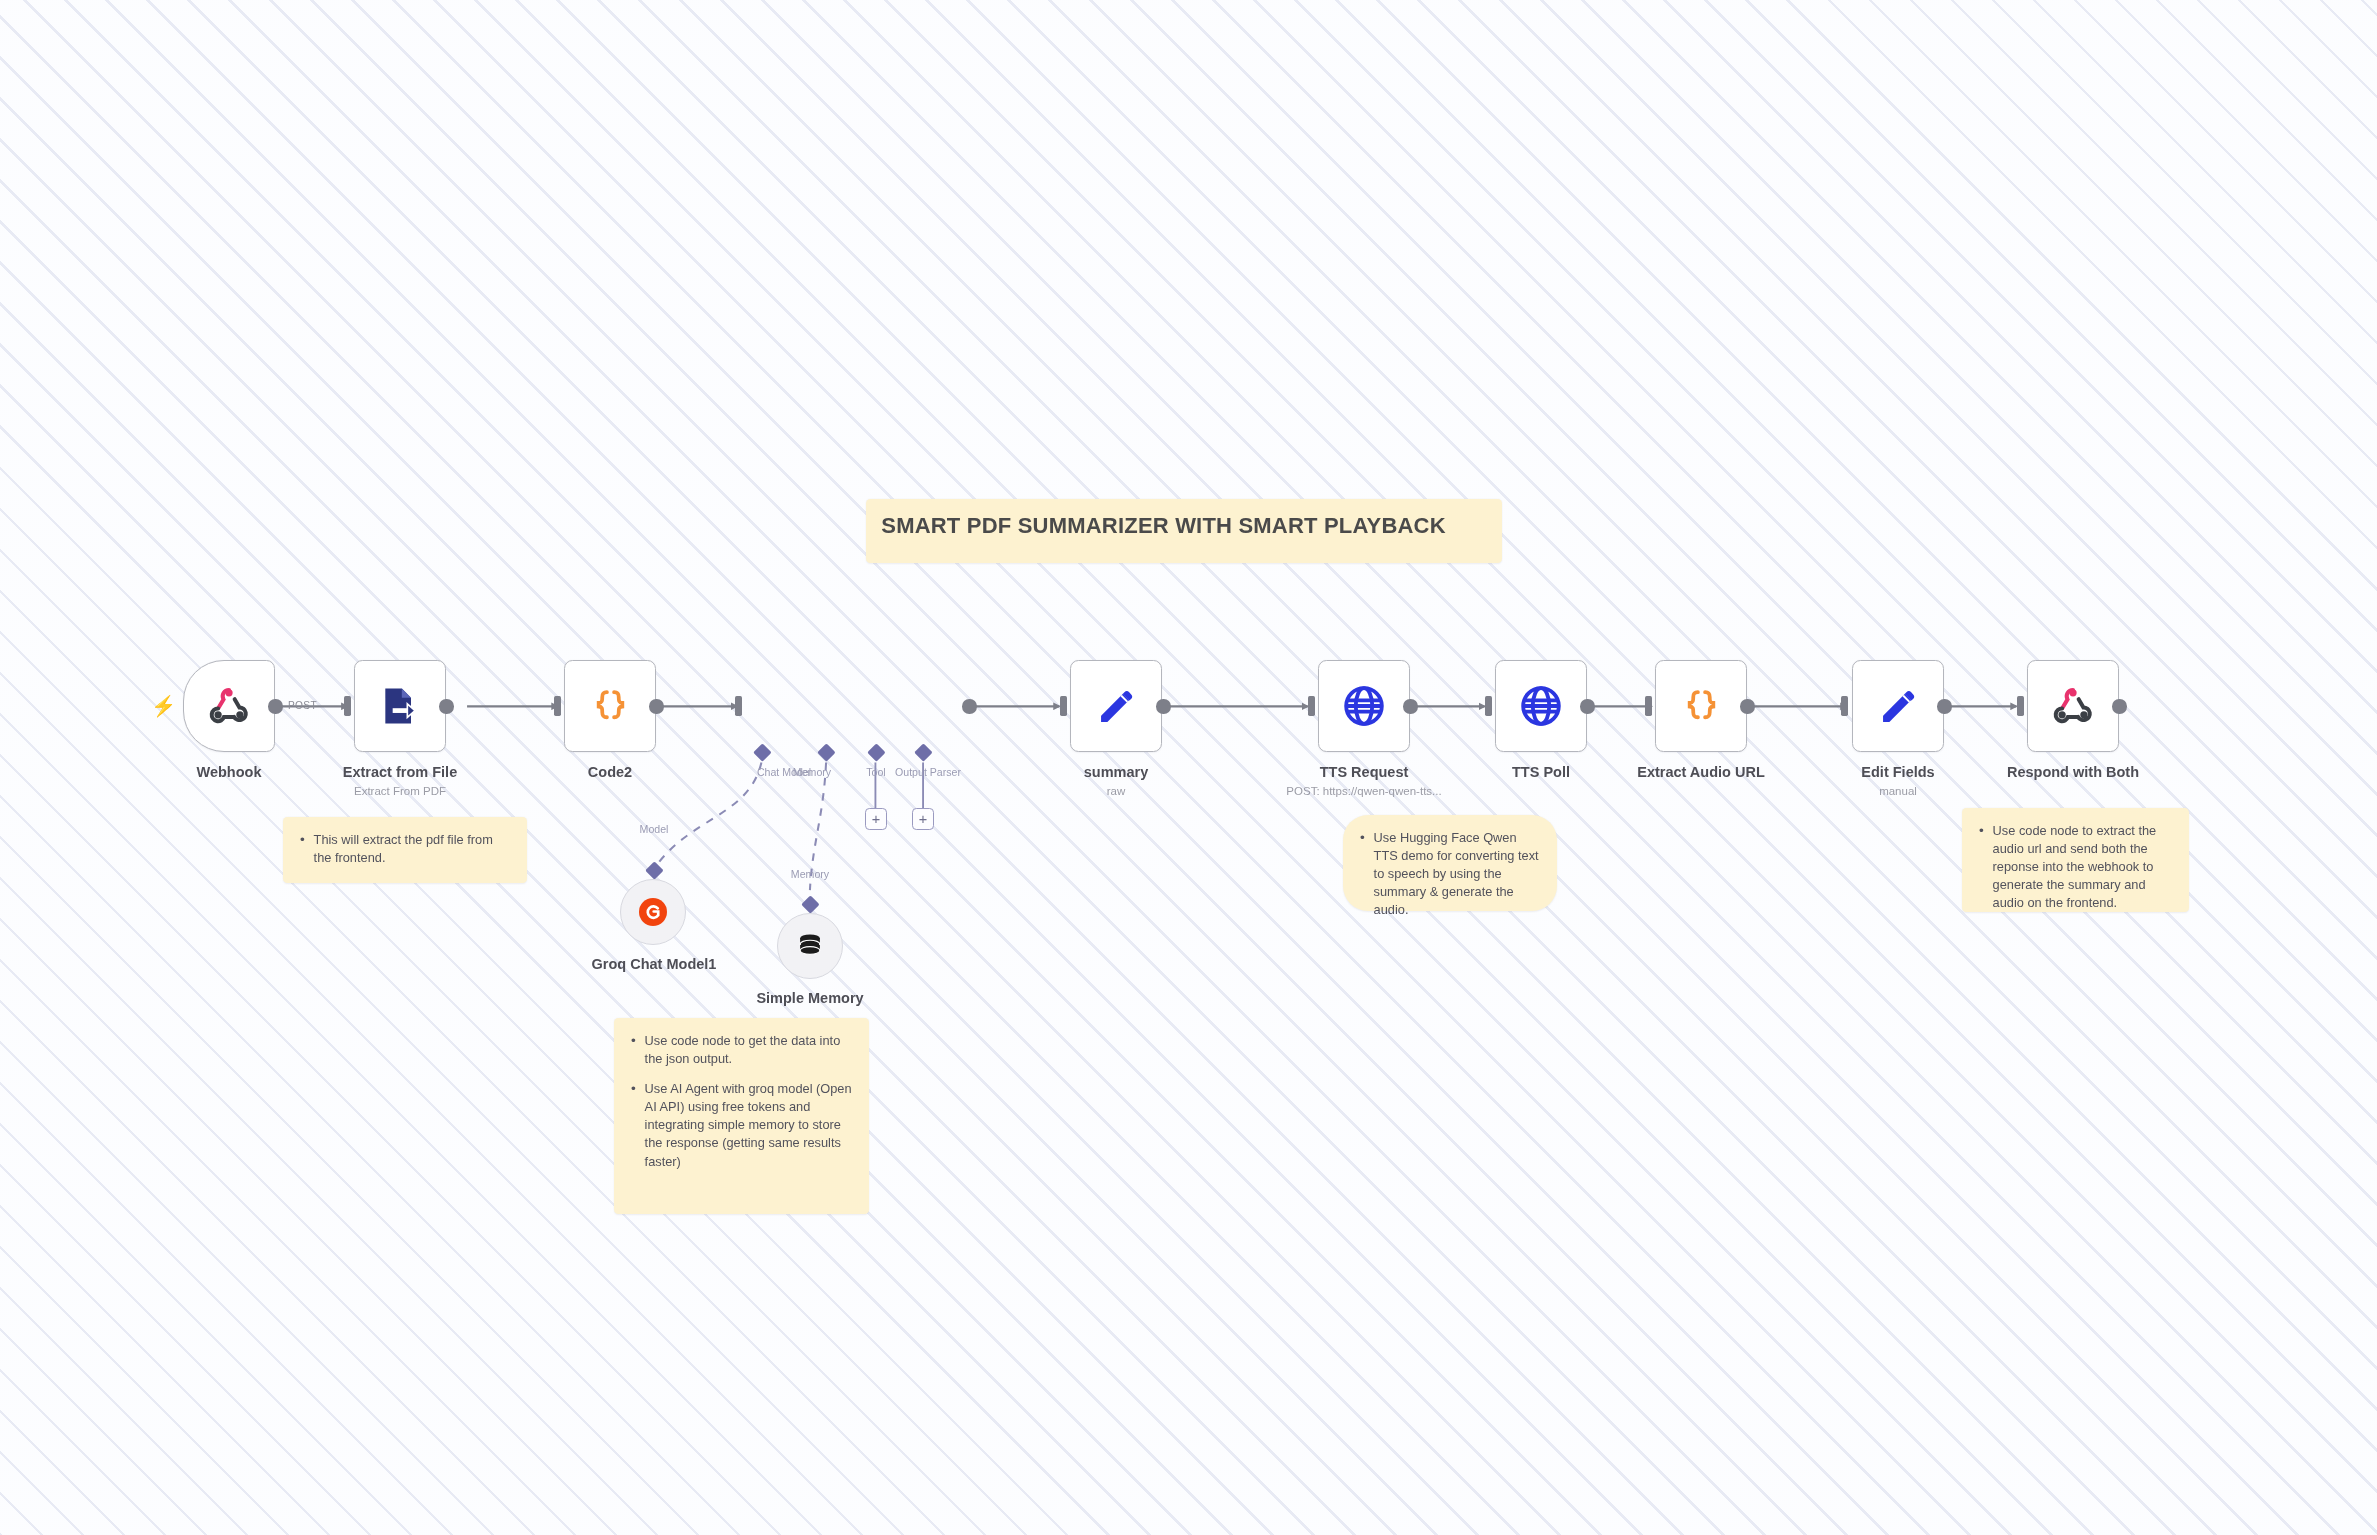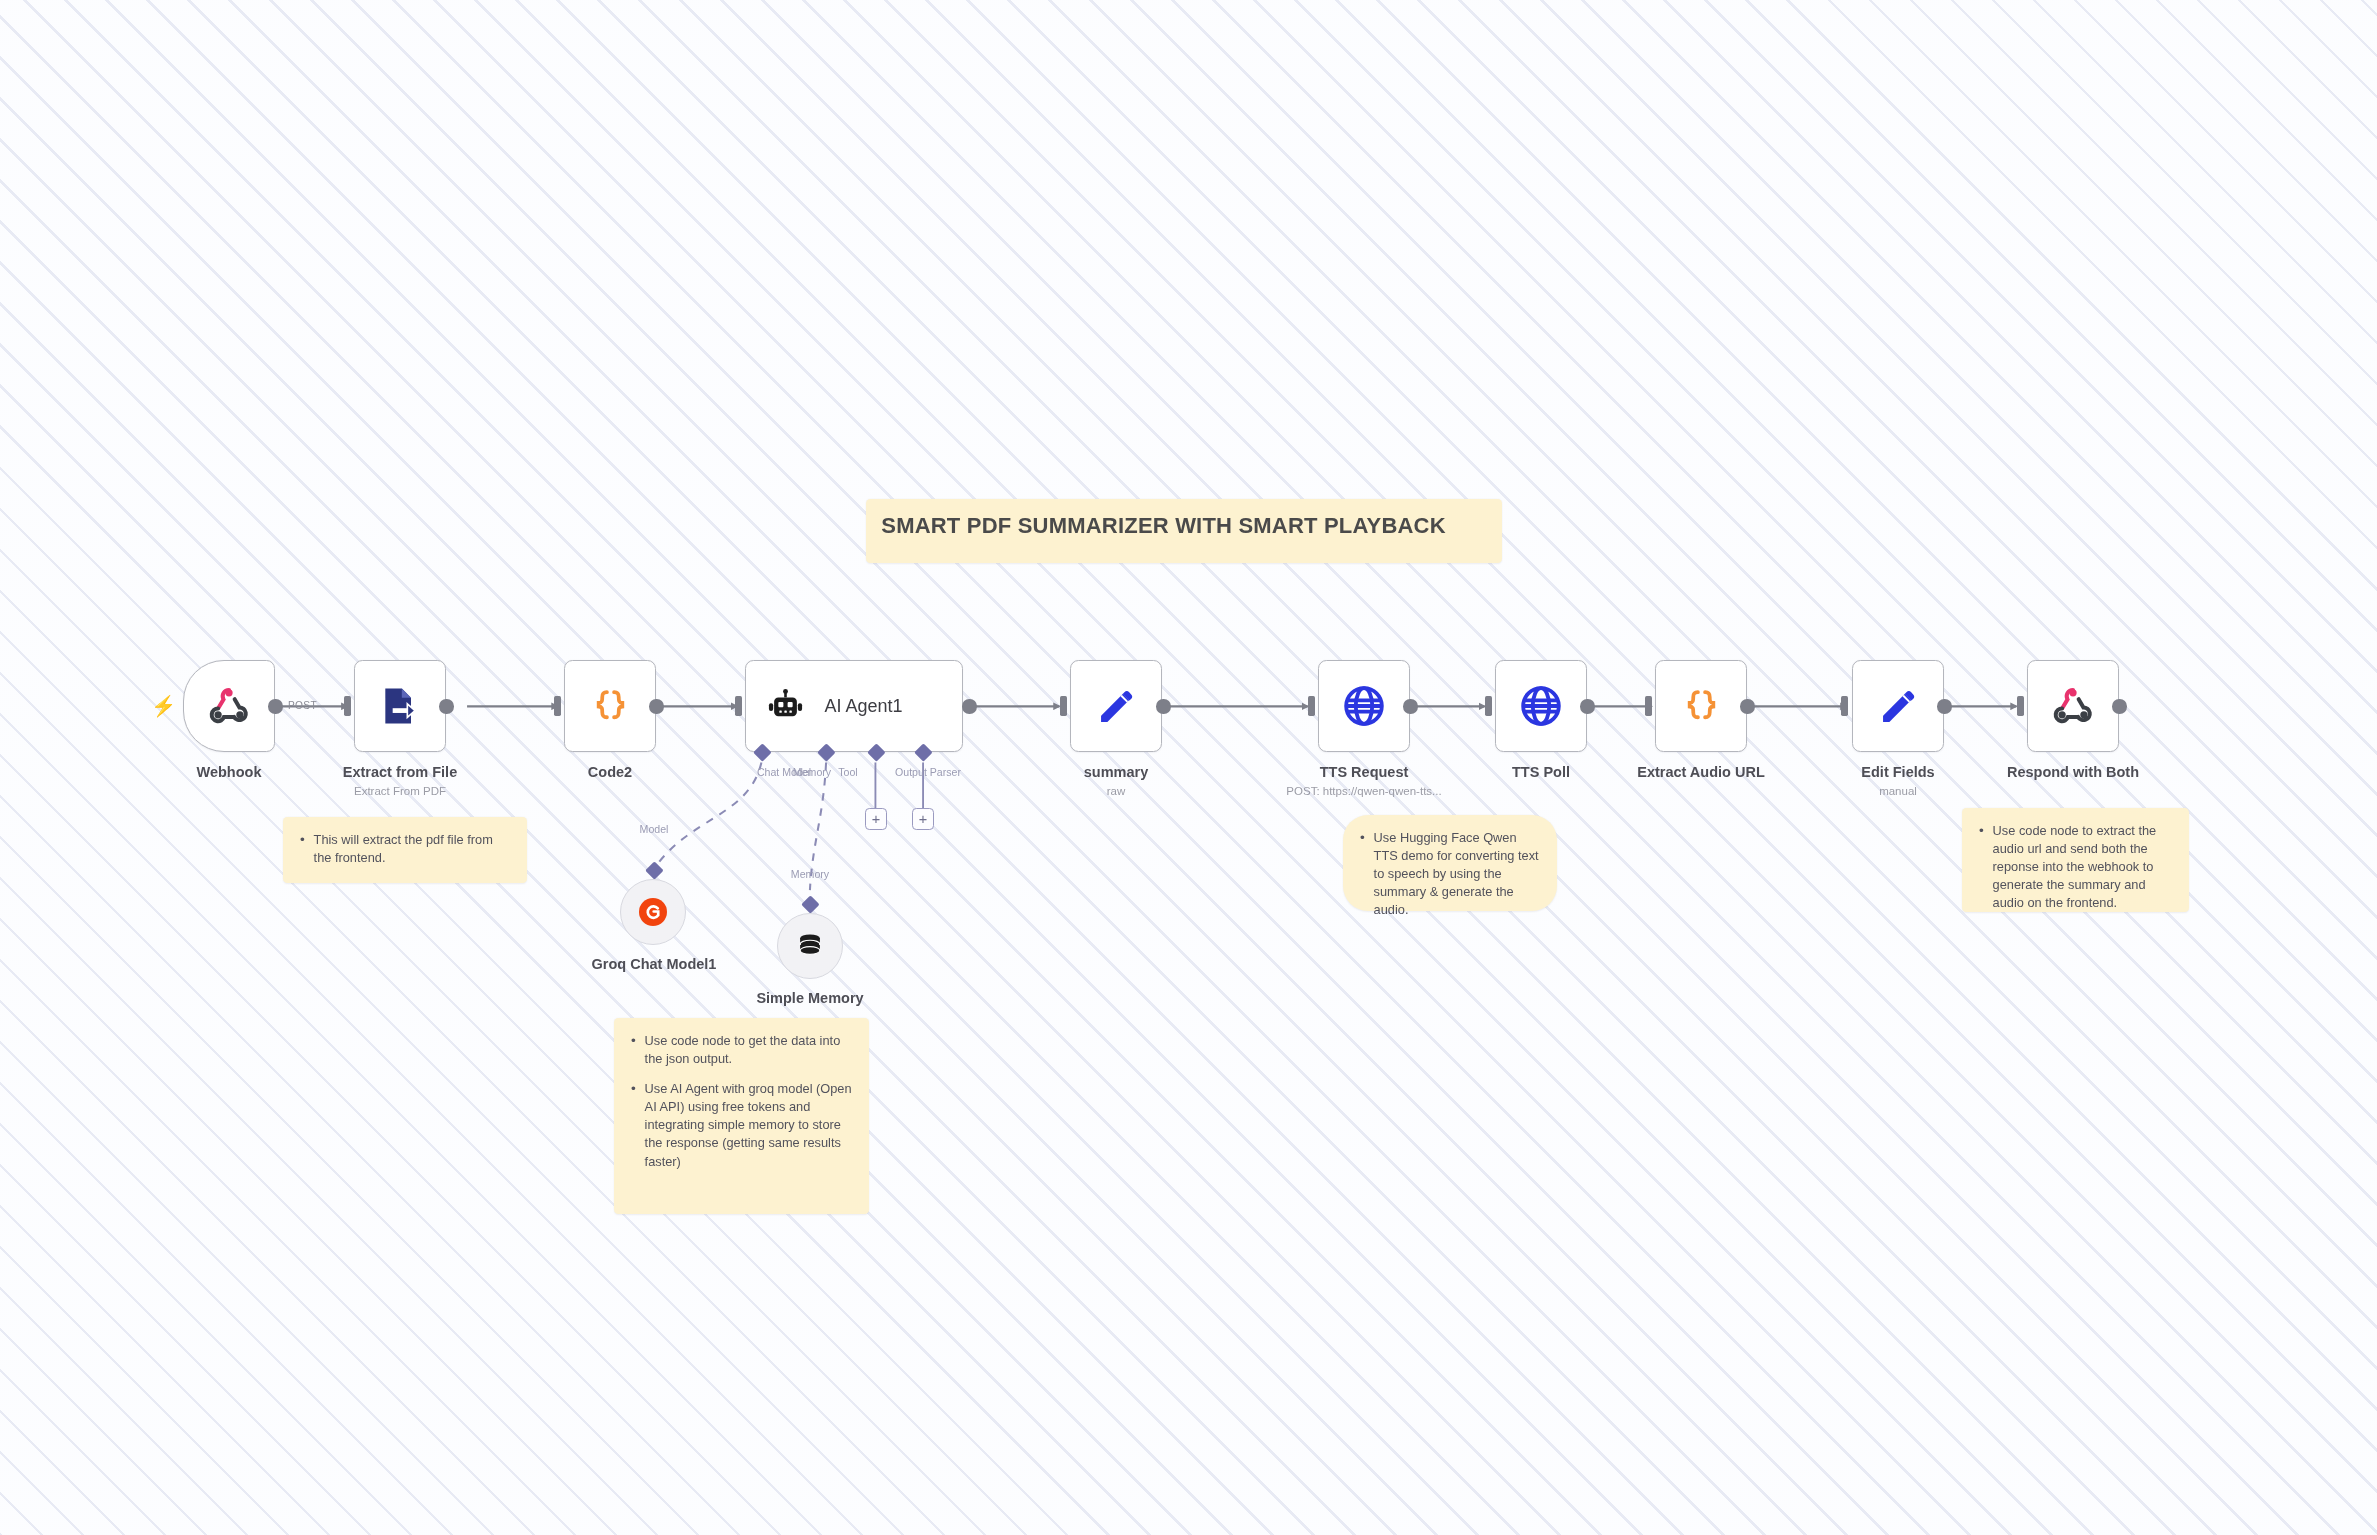--- a/index.html
+++ b/index.html
@@ -278,46 +278,31 @@
     <div class="node" style="left:564px; top:660px;">
       <svg class="icon-svg" width="43" height="43" viewBox="0 0 24 24">
         <path d="M10 4c-2.2 0-2.6 1.1-2.6 2.8 0 1.7.1 3.1-2 3.2v2c2.1.1 2 1.5 2 3.2 0 1.7.4 2.8 2.6 2.8" stroke="#f59236" stroke-width="2.1" fill="none" stroke-linecap="round"></path>
         <path d="M14 4c2.2 0 2.6 1.1 2.6 2.8 0 1.7-.1 3.1 2 3.2v2c-2.1.1-2 1.5-2 3.2 0 1.7-.4 2.8-2.6 2.8" stroke="#f59236" stroke-width="2.1" fill="none" stroke-linecap="round"></path>
       </svg>
     </div>
     <div class="bar-in" style="left:554px; top:696px;"></div>
     <div class="dot-out" style="left:649px; top:699px;"></div>
     <div class="node-caption" style="left:610px; top:764px;">Code2</div>
 
-    <div class="node wide" style="left:745px; top:660px;">
-      <svg class="icon-svg" width="39" height="39" viewBox="0 0 24 24">
-        <rect x="5" y="6.5" width="14" height="11.5" rx="2.6" fill="#1c1c1c"></rect>
-        <rect x="1.8" y="10" width="2.6" height="4.8" rx="1.2" fill="#1c1c1c"></rect>
-        <rect x="19.6" y="10" width="2.6" height="4.8" rx="1.2" fill="#1c1c1c"></rect>
-        <rect x="11.2" y="3" width="1.6" height="3.4" fill="#1c1c1c"></rect>
-        <circle cx="12" cy="2.7" r="1.5" fill="#1c1c1c"></circle>
-        <rect x="7.6" y="9.3" width="3.1" height="3.1" rx="0.6" fill="#ffffff"></rect>
-        <rect x="13.3" y="9.3" width="3.1" height="3.1" rx="0.6" fill="#ffffff"></rect>
-        <rect x="8.2" y="14.4" width="1.5" height="1.5" rx="0.4" fill="#ffffff"></rect>
-        <rect x="11.3" y="14.4" width="1.5" height="1.5" rx="0.4" fill="#ffffff"></rect>
-        <rect x="14.4" y="14.4" width="1.5" height="1.5" rx="0.4" fill="#ffffff"></rect>
-      </svg>
-      <span class="node-inner-label">AI Agent1</span>
-    </div>
     <div class="bar-in" style="left:735px; top:696px;"></div>
     <div class="dot-out" style="left:962px; top:699px;"></div>
 
     <div class="diamond" style="left:756px; top:746px;"></div>
     <div class="diamond" style="left:820px; top:746px;"></div>
     <div class="diamond" style="left:870px; top:746px;"></div>
     <div class="diamond" style="left:917px; top:746px;"></div>
 
     <div class="port-label" style="left:784px; top:766px;">Chat Model</div>
     <div class="port-label" style="left:812px; top:766px;">Memory</div>
-    <div class="port-label" style="left:848px; top:766px;">Tool</div>
+    <div class="port-label" style="left:876px; top:766px;">Tool</div>
     <div class="port-label" style="left:928px; top:766px;">Output Parser</div>
 
     <div class="plus-btn" style="left:865px; top:808px;">+</div>
     <div class="plus-btn" style="left:912px; top:808px;">+</div>
 
     <div class="port-label" style="left:654px; top:823px;">Model</div>
     <div class="diamond" style="left:648px; top:864px;"></div>
     <div class="subnode" style="left:620px; top:879px;">
       <svg class="icon-svg" width="32" height="32" viewBox="0 0 24 24">
         <circle cx="12" cy="12" r="10.5" fill="#f2440e"></circle>

